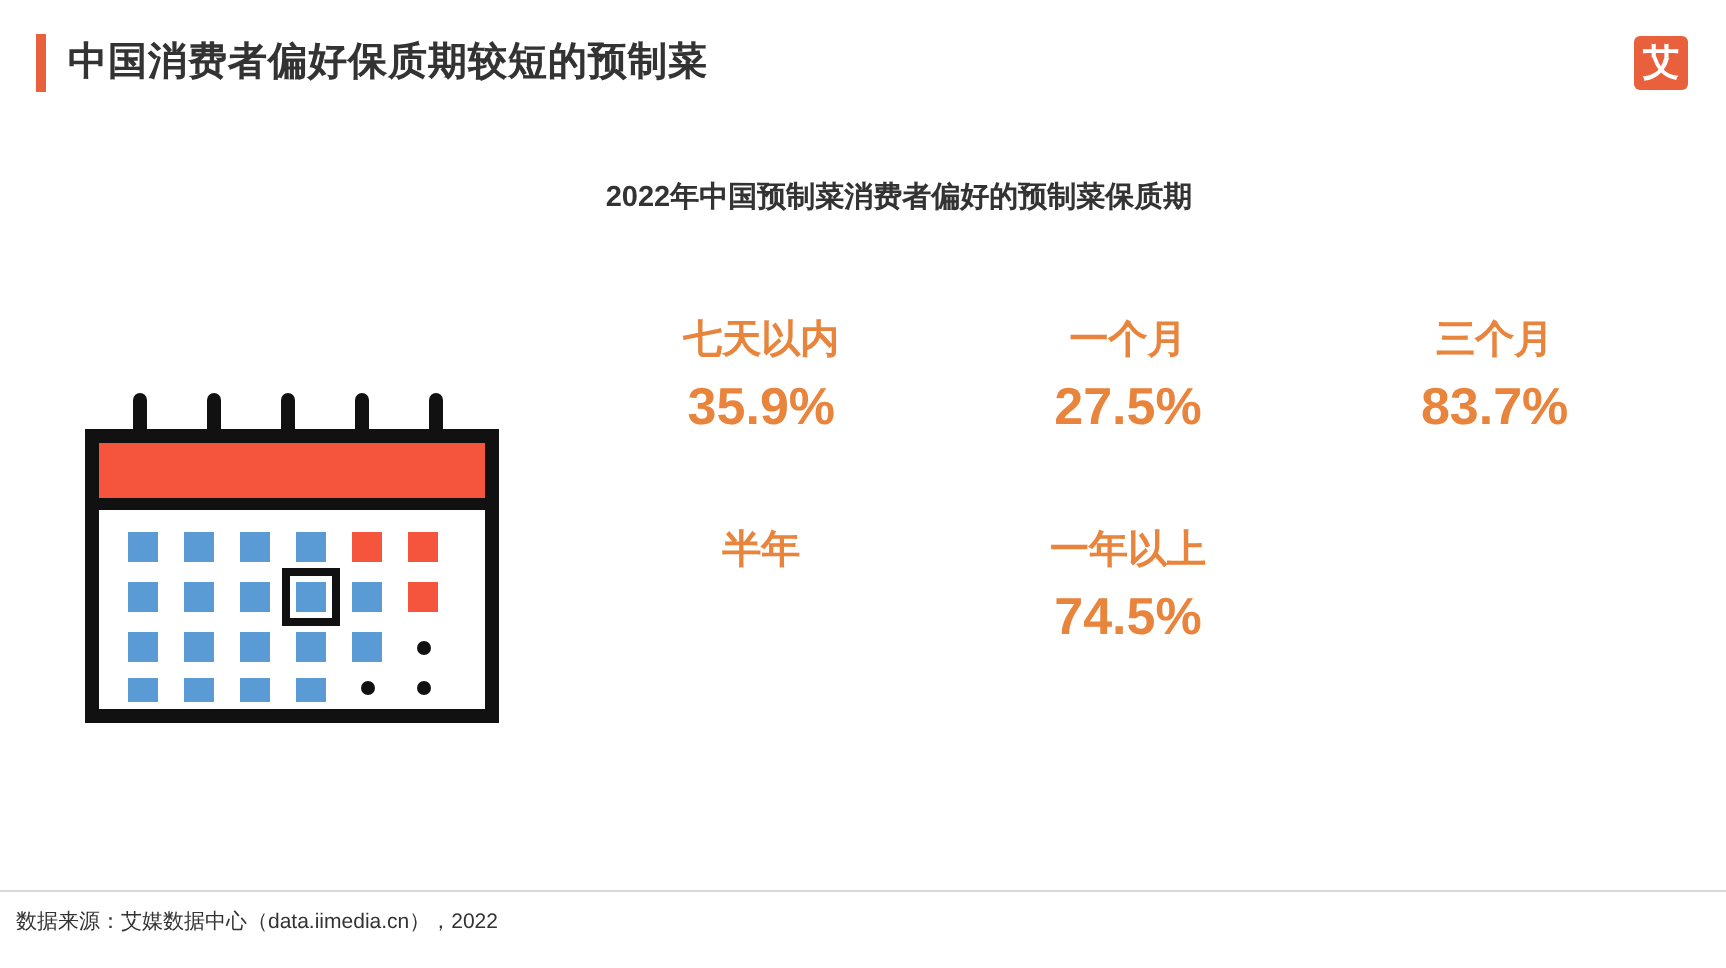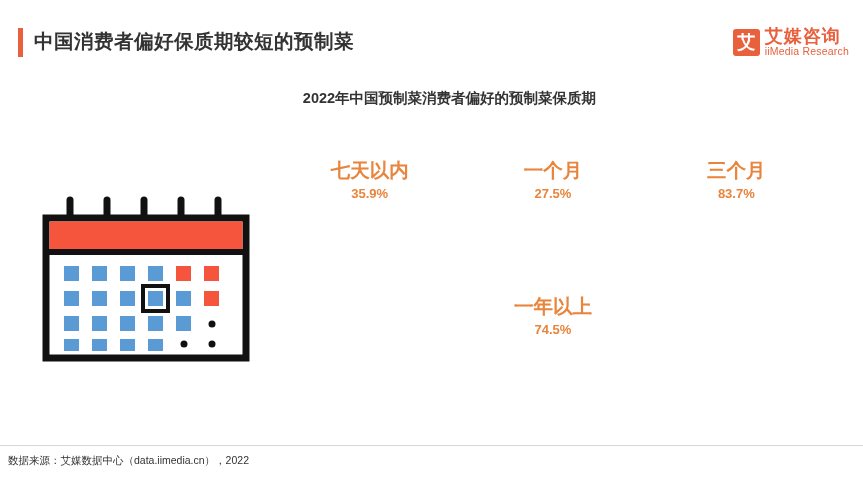--- a/index.html
+++ b/index.html
@@ -6,21 +6,21 @@
   body {
     width: 863px; height: 484px;
     background: #ffffff;
     font-family: "Liberation Sans", sans-serif;
     position: relative;
     overflow: hidden;
   }
   
   #header {
     position: absolute;
-    left: 0; top: 11px; width: 863px; height: 62px;
+    left: 0; top: 0; width: 863px; height: 62px; font-family: Liberation Serif, serif;
   }
   #title-bar {
     position: absolute;
     left: 18px; top: 17px;
     width: 5px; height: 29px;
     background: #E8603C;
   }
   #page-title {
     position: absolute;
     left: 34px; top: 17px;
@@ -73,36 +73,36 @@
     color: #333333;
   }
   
   #calendar {
     position: absolute;
     left: 42px; top: 196px;
   }
   
   #data-grid {
     position: absolute;
-    left: 278px; top: 156px;
+    left: 289px; top: 156px;
     width: 550px;
     display: grid;
     grid-template-columns: 1fr 1fr 1fr;
     grid-template-rows: 78px 78px;
-    row-gap: 58px;
+    row-gap: 27px;
   }
   .cell { text-align: center; }
   .cell-label {
     font-size: 19.5px;
     font-weight: bold;
     color: #E8843C;
     line-height: 1.5;
   }
   .cell-value {
-    font-size: 13px;
+    font-size: 26px;
     font-weight: bold;
     color: #E8843C;
     line-height: 1.4;
   }
   
   #footer-rule {
     position: absolute;
     left: 0; bottom: 38px; width: 863px;
     height: 1px; background: #d8d8d8;
   }
@@ -114,24 +114,20 @@
   }
 </style>
 </head>
 <body>
 
 <div id="header">
   <div id="title-bar"></div>
   <div id="page-title">中国消费者偏好保质期较短的预制菜</div>
   <div id="logo">
     <div id="logo-mark">艾</div>
-    <div id="logo-text">
-      <div id="logo-cn">艾媒咨询</div>
-      <div id="logo-en">iiMedia Research</div>
-    </div>
   </div>
 </div>
 
 <div id="subtitle">2022年中国预制菜消费者偏好的预制菜保质期</div>
 
 <div id="calendar">
   <svg width="220" height="170" viewBox="0 0 220 170">
 
     <line x1="28" y1="4" x2="28" y2="28" stroke="#111111" stroke-width="7" stroke-linecap="round"></line>
     <line x1="65" y1="4" x2="65" y2="28" stroke="#111111" stroke-width="7" stroke-linecap="round"></line>
@@ -187,20 +183,21 @@
     <div class="cell-label">一个月</div>
     <div class="cell-value">27.5%</div>
   </div>
 
   <div class="cell">
     <div class="cell-label">三个月</div>
     <div class="cell-value">83.7%</div>
   </div>
 
   <div class="cell">
+    <div class="cell-label">半年</div>
   </div>
 
 
   <div class="cell">
     <div class="cell-label">一年以上</div>
     <div class="cell-value">74.5%</div>
   </div>
 
 </div>
 

